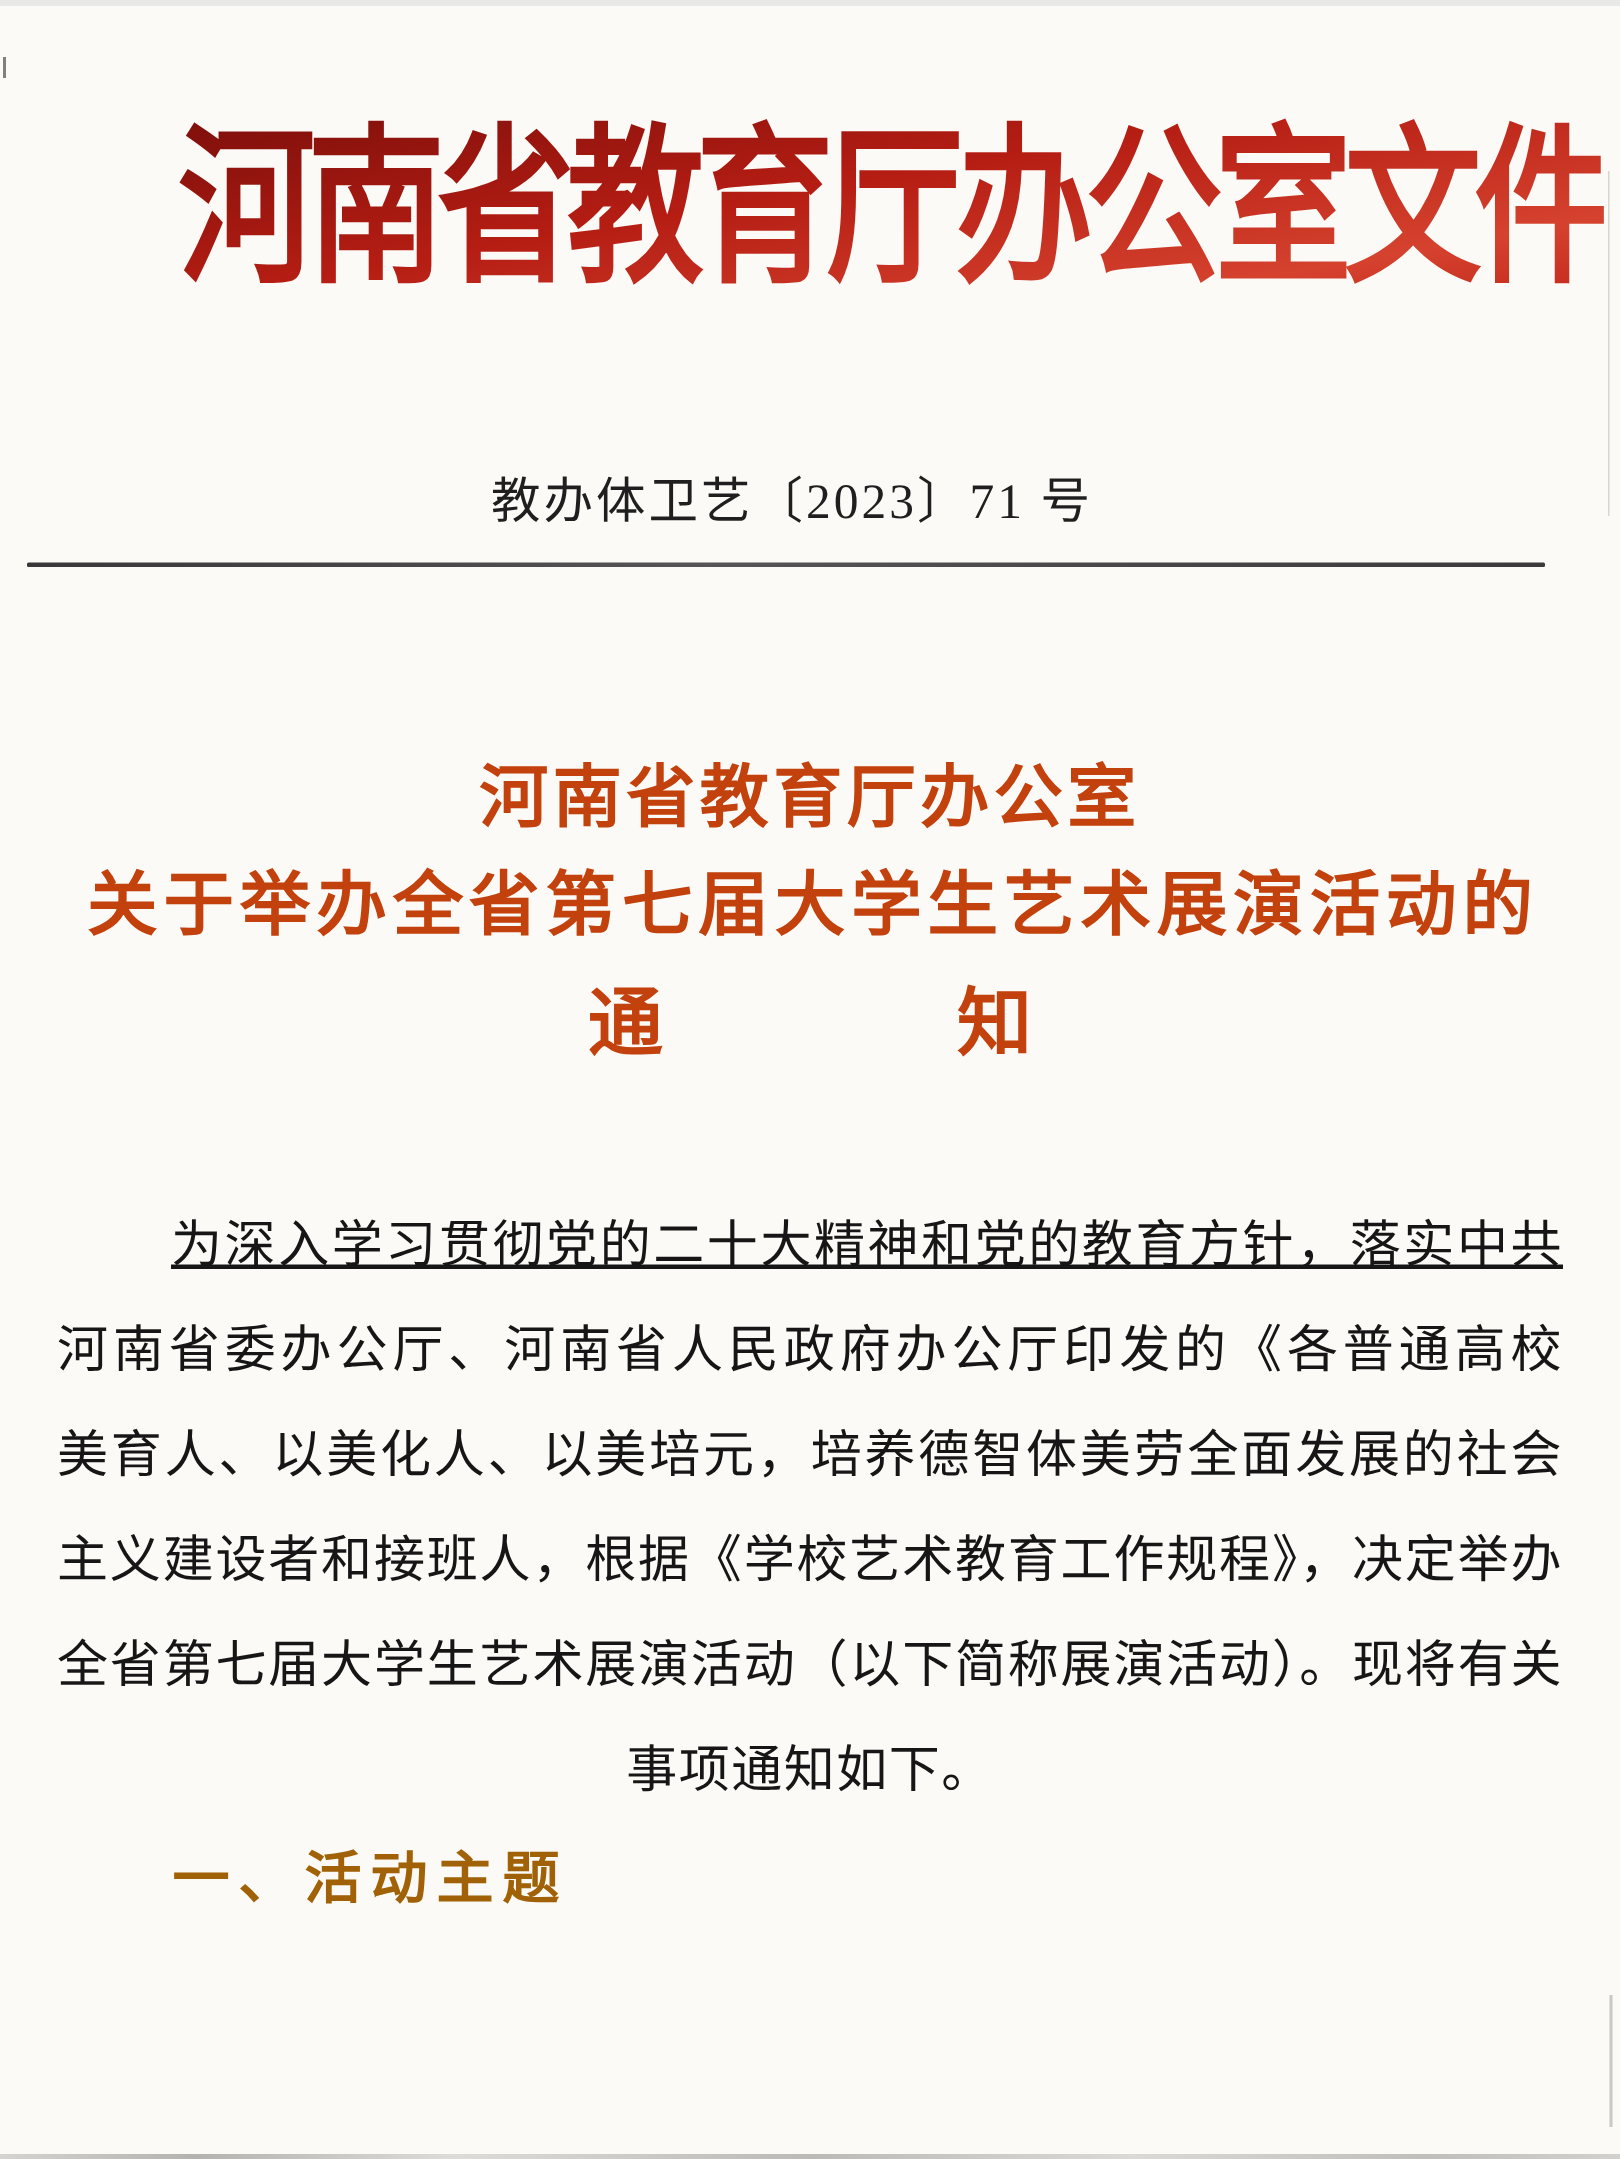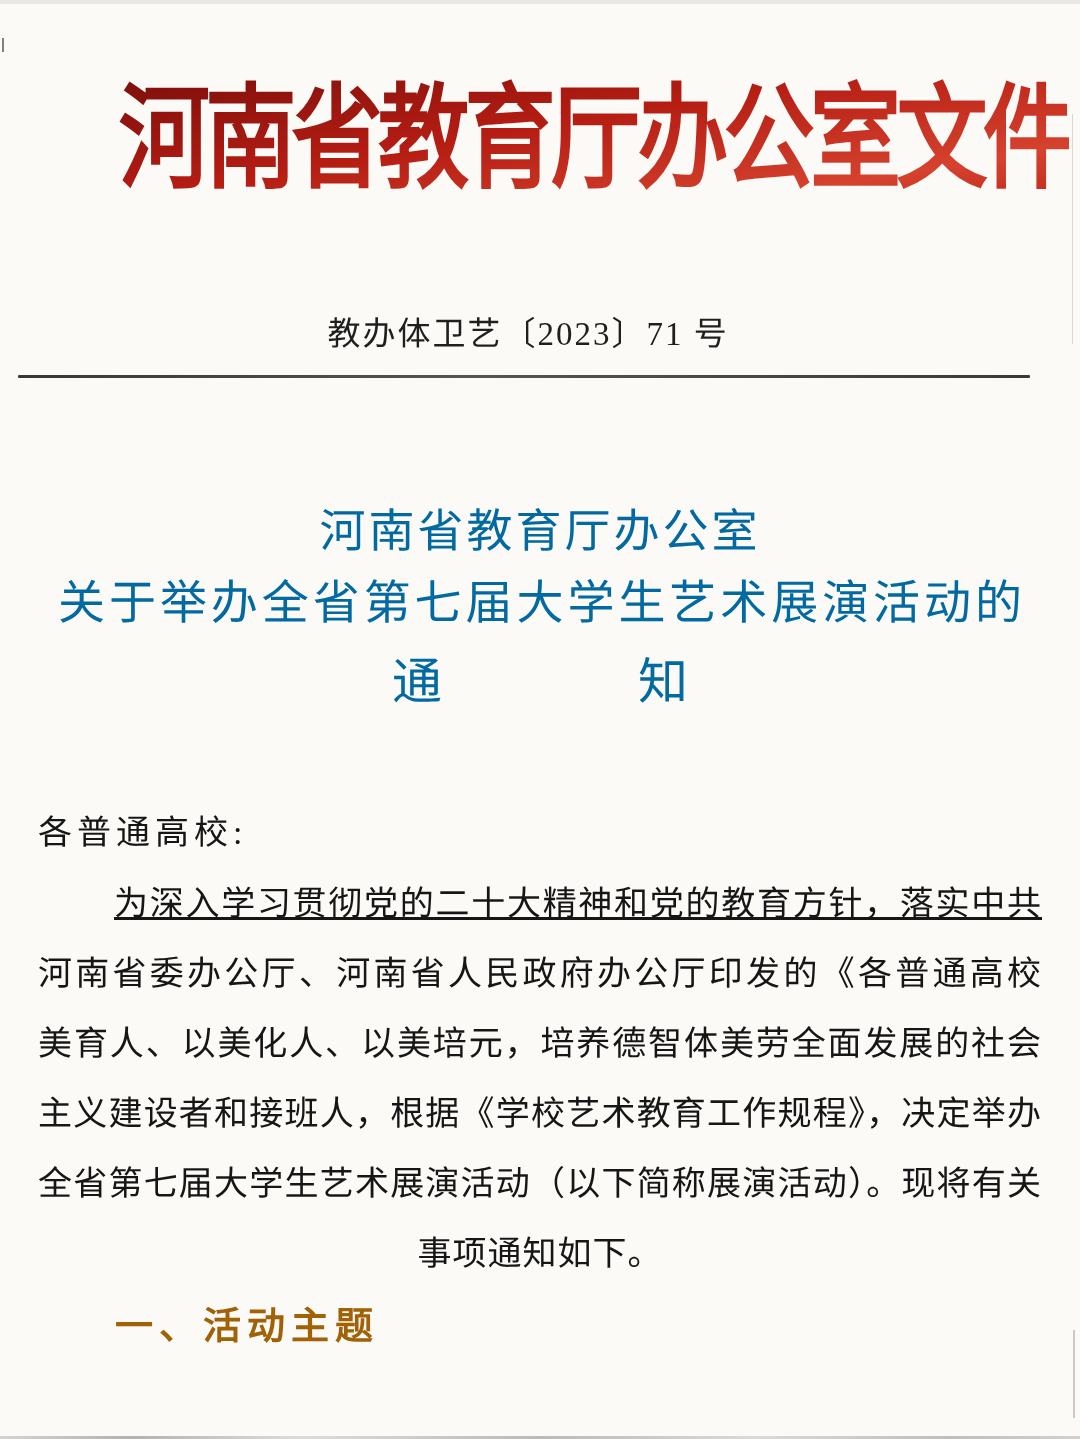--- a/index.html
+++ b/index.html
@@ -71,23 +71,23 @@
     border-radius: 1px;
     background: linear-gradient(90deg, #383838, var(--rule_gray, #555555) 45%, #3a3a3a);
   }
 
   
   .title {
     position: absolute;
     top: 496px;
     left: 0;
     width: 100%;
-    color: #0369a1;
+    color: #c2410c;
     font-family: "Liberation Sans", sans-serif;
-    font-weight: 400;
+    font-weight: 700;
   }
   .title-l1 {
     text-align: center;
     font-size: 46px;
     letter-spacing: 3px;
     line-height: 62px;
   }
   .title-l2 {
     margin: 8px 58px 0 58px;
     font-size: 47px;
@@ -178,21 +178,20 @@
   <div class="title">
     <div class="title-l1">河南省教育厅办公室</div>
     <div class="title-l2">关于举办全省第七届大学生艺术展演活动的</div>
     <div class="title-l3">
       <span>通</span>
       <span>知</span>
     </div>
   </div>
 
   <div class="doc-body">
-    <div class="salutation">各普通高校:</div>
     <div class="bline just indent">为深入学习贯彻党的二十大精神和党的教育方针，落实中共</div>
     <div class="bline just">河南省委办公厅、河南省人民政府办公厅印发的《各普通高校</div>
     <div class="bline just">美育人、以美化人、以美培元，培养德智体美劳全面发展的社会</div>
     <div class="bline just">主义建设者和接班人，根据《学校艺术教育工作规程》，决定举办</div>
     <div class="bline just">全省第七届大学生艺术展演活动（以下简称展演活动）。现将有关</div>
     <div class="bline">事项通知如下。</div>
     <div class="heading">一、活动主题</div>
   </div>
 
   <div class="artifact artifact-corner"></div>

